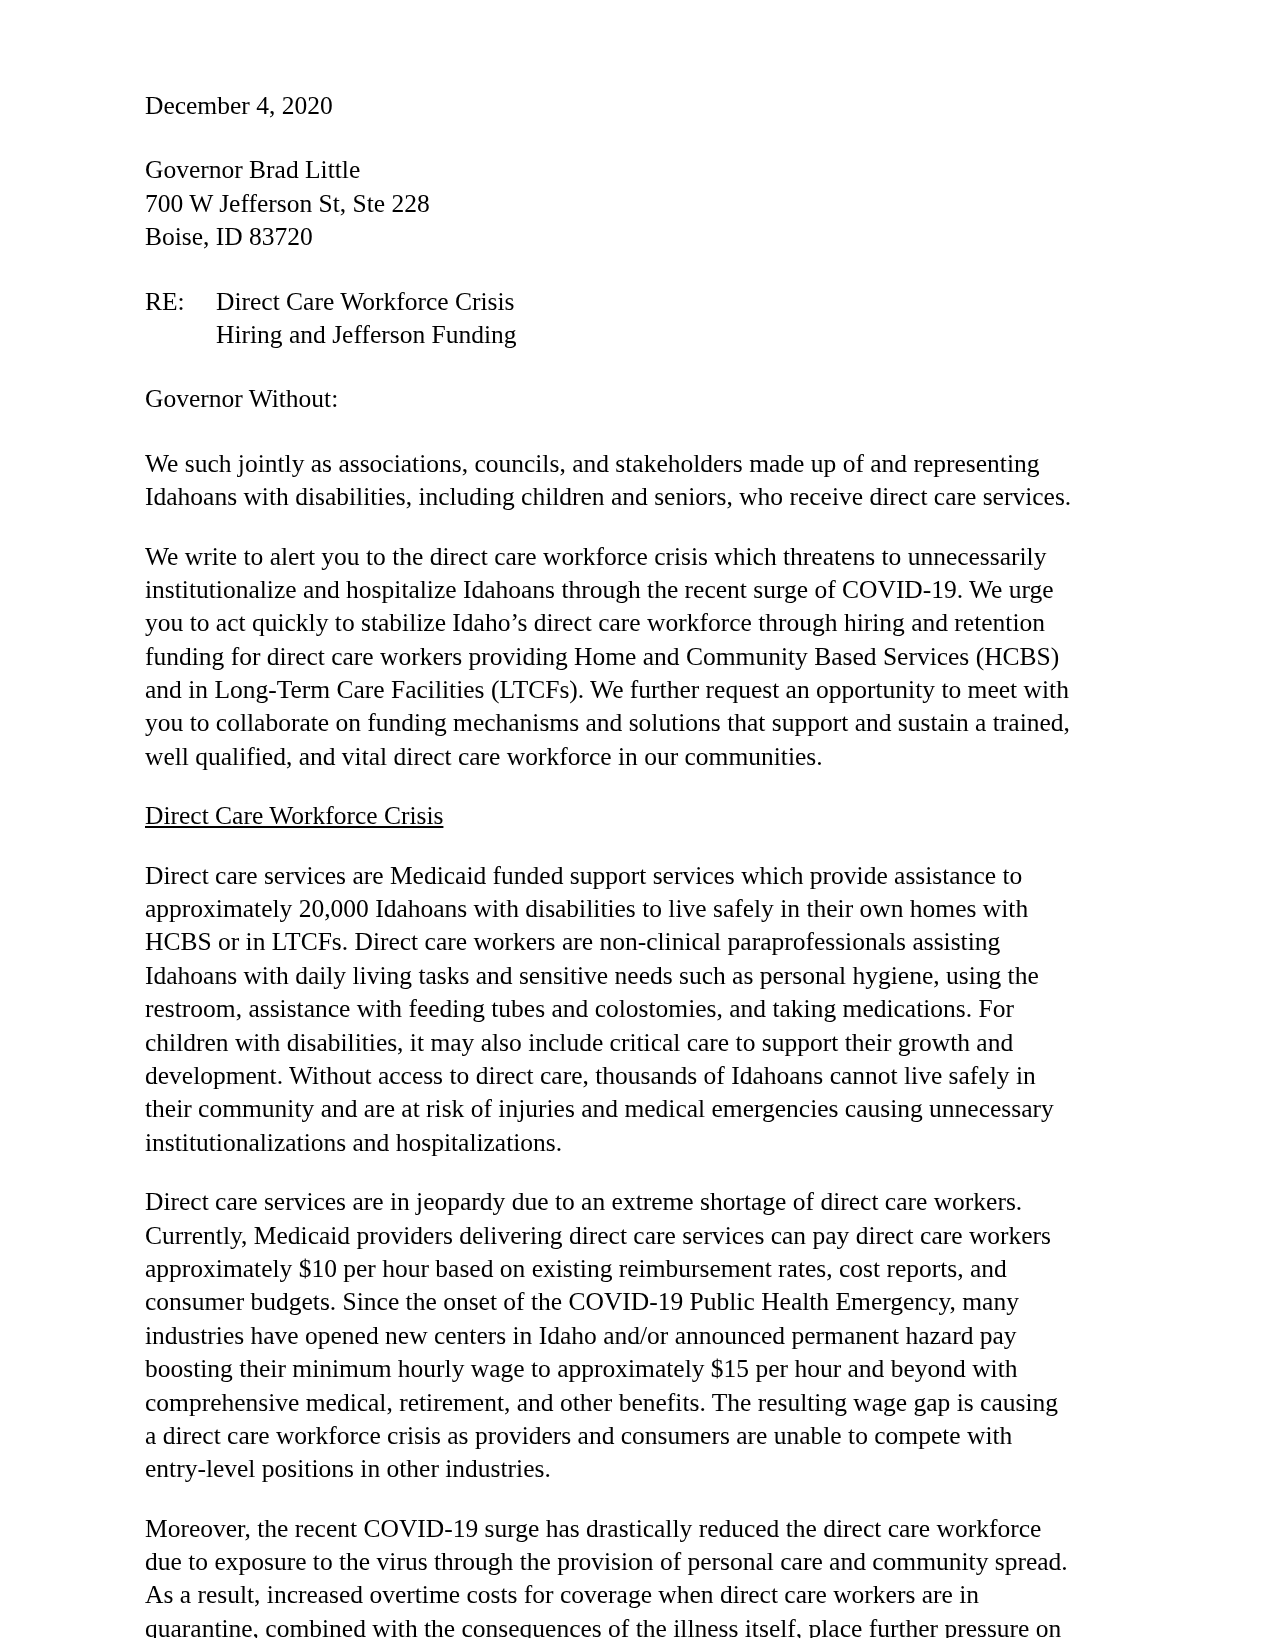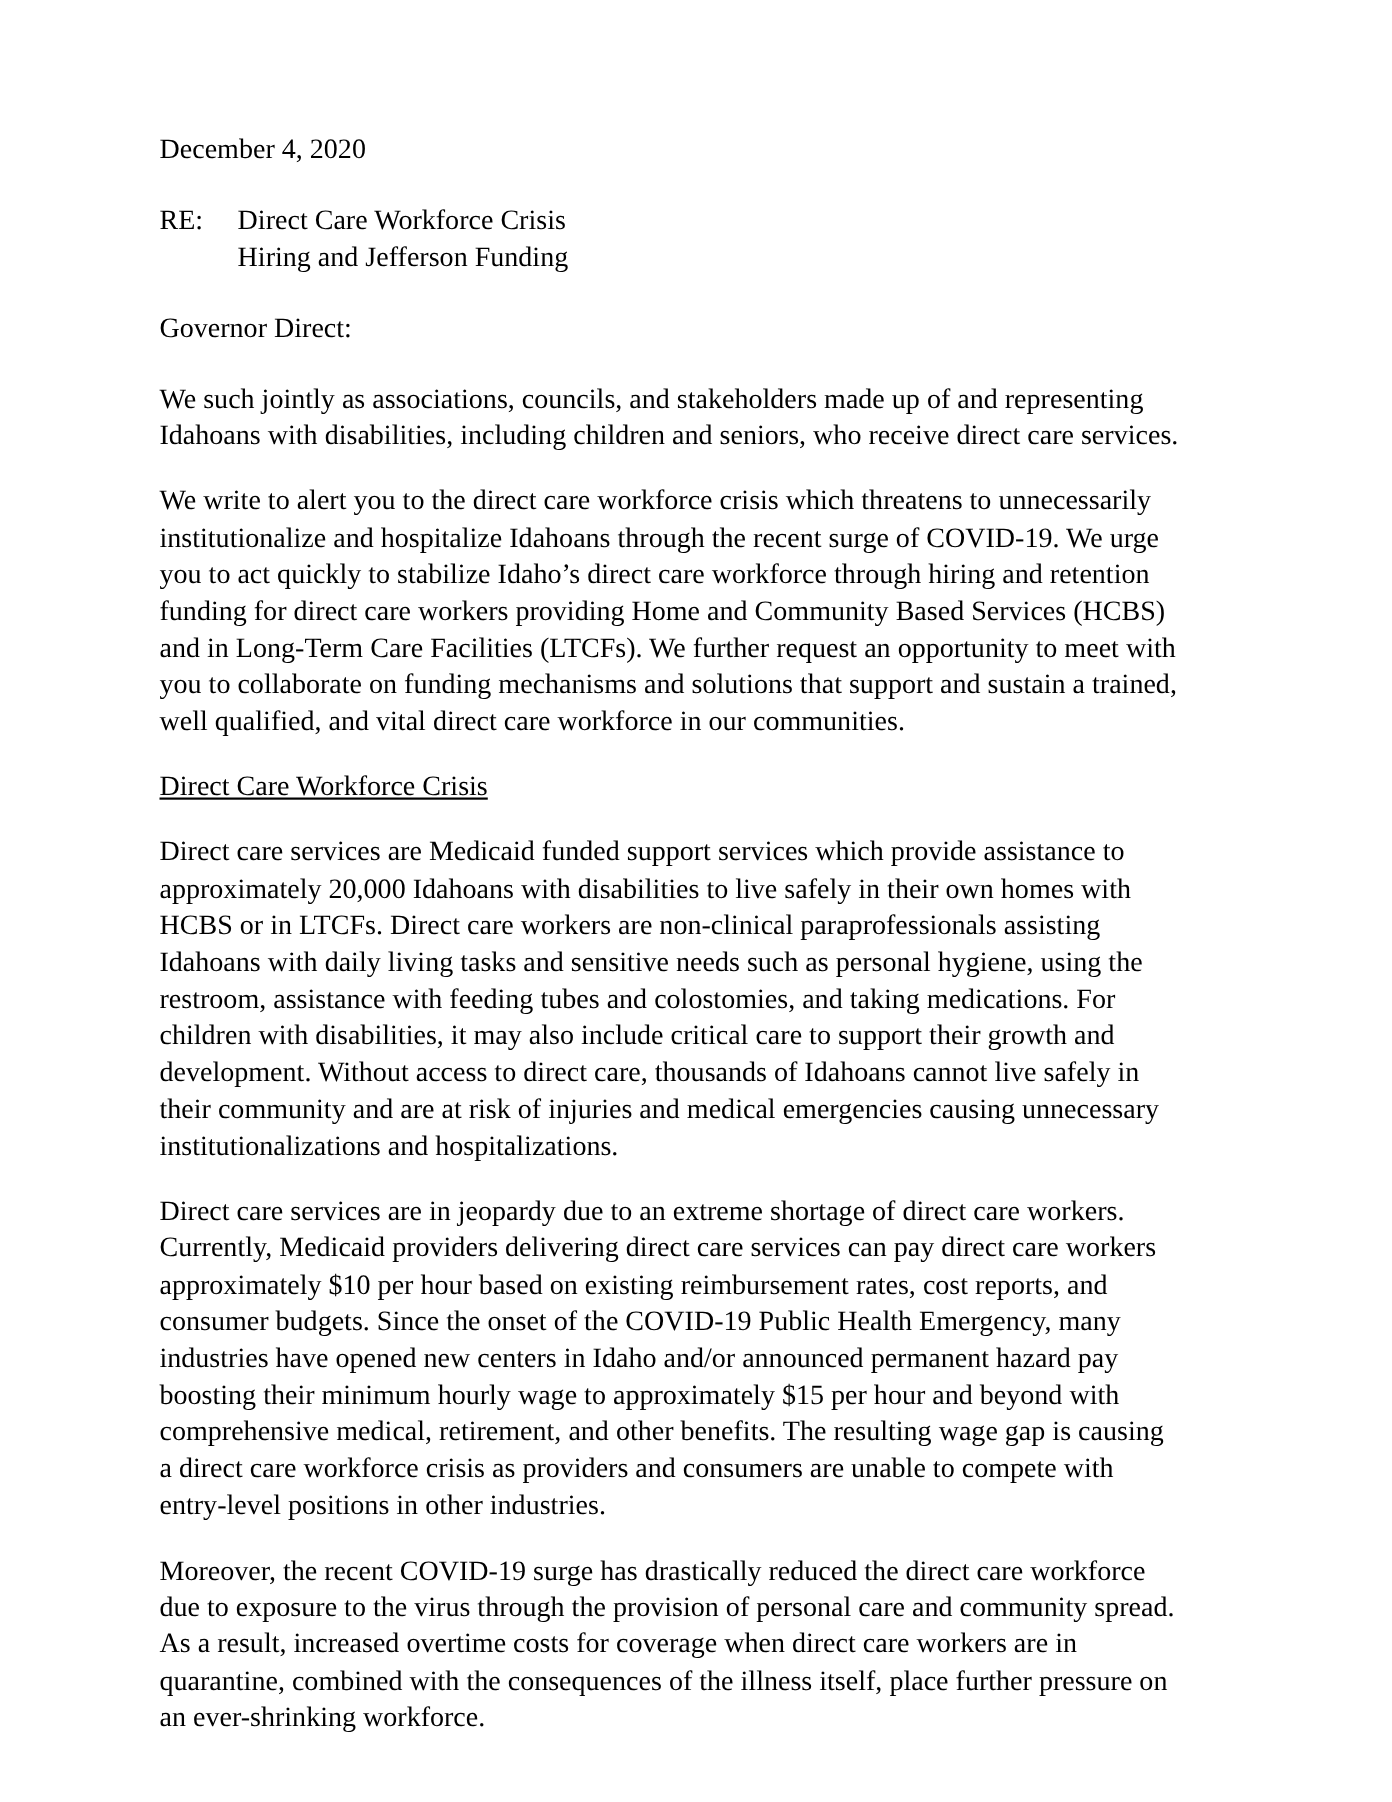--- a/index.html
+++ b/index.html
@@ -13,21 +13,21 @@
     font-family: "Liberation Serif", "DejaVu Serif", serif;
     color: #000000;
     -webkit-font-smoothing: antialiased;
   }
   .page {
     position: relative;
     width: 1265px;
     height: 1638px;
     background: #ffffff;
     box-sizing: border-box;
-    padding: 119px 193px 0 145px;
+    padding: 89px 193px 0 145px;
   }
   .letter {
     font-size: 25.5px;
     line-height: 1.31;
     text-align: left;
   }
   .date-block {
     margin: 0 0 31px 0;
   }
   .address-block {
@@ -75,33 +75,38 @@
   }
 </style>
 </head>
 <body>
 
 <div class="page">
   <div class="letter">
 
     <div class="date-block">December 4, 2020</div>
 
+    <div class="address-block">
+      <span class="address-line">Governor Brad Little</span>
+      <span class="address-line">700 W Jefferson St, Ste 228</span>
+      <span class="address-line">Boise, ID 83720</span>
+    </div>
 
     <div class="re-block">
       <div class="re-row">
         <span class="re-label">RE:</span>
         <span class="re-text">Direct Care Workforce Crisis</span>
       </div>
       <div class="re-row continuation">
         <span class="re-label">RE:</span>
         <span class="re-text">Hiring and Jefferson Funding</span>
       </div>
     </div>
 
-    <div class="salutation">Governor Direct:</div>
+    <div class="salutation">Governor Without:</div>
 
     <p class="para">We such jointly as associations, councils, and stakeholders made up of and representing Idahoans with disabilities, including children and seniors, who receive direct care services.</p>
 
     <p class="para">We write to alert you to the direct care workforce crisis which threatens to unnecessarily institutionalize and hospitalize Idahoans through the recent surge of COVID-19. We urge you to act quickly to stabilize Idaho’s direct care workforce through hiring and retention funding for direct care workers providing Home and Community Based Services (HCBS) and in Long-Term Care Facilities (LTCFs). We further request an opportunity to meet with you to collaborate on funding mechanisms and solutions that support and sustain a trained, well qualified, and vital direct care workforce in our communities.</p>
 
     <div class="heading-wrap">
       <h2 class="section-heading">Direct Care Workforce Crisis</h2>
     </div>
 
     <p class="para">Direct care services are Medicaid funded support services which provide assistance to approximately 20,000 Idahoans with disabilities to live safely in their own homes with HCBS or in LTCFs. Direct care workers are non-clinical paraprofessionals assisting Idahoans with daily living tasks and sensitive needs such as personal hygiene, using the restroom, assistance with feeding tubes and colostomies, and taking medications. For children with disabilities, it may also include critical care to support their growth and development. Without access to direct care, thousands of Idahoans cannot live safely in their community and are at risk of injuries and medical emergencies causing unnecessary institutionalizations and hospitalizations.</p>

